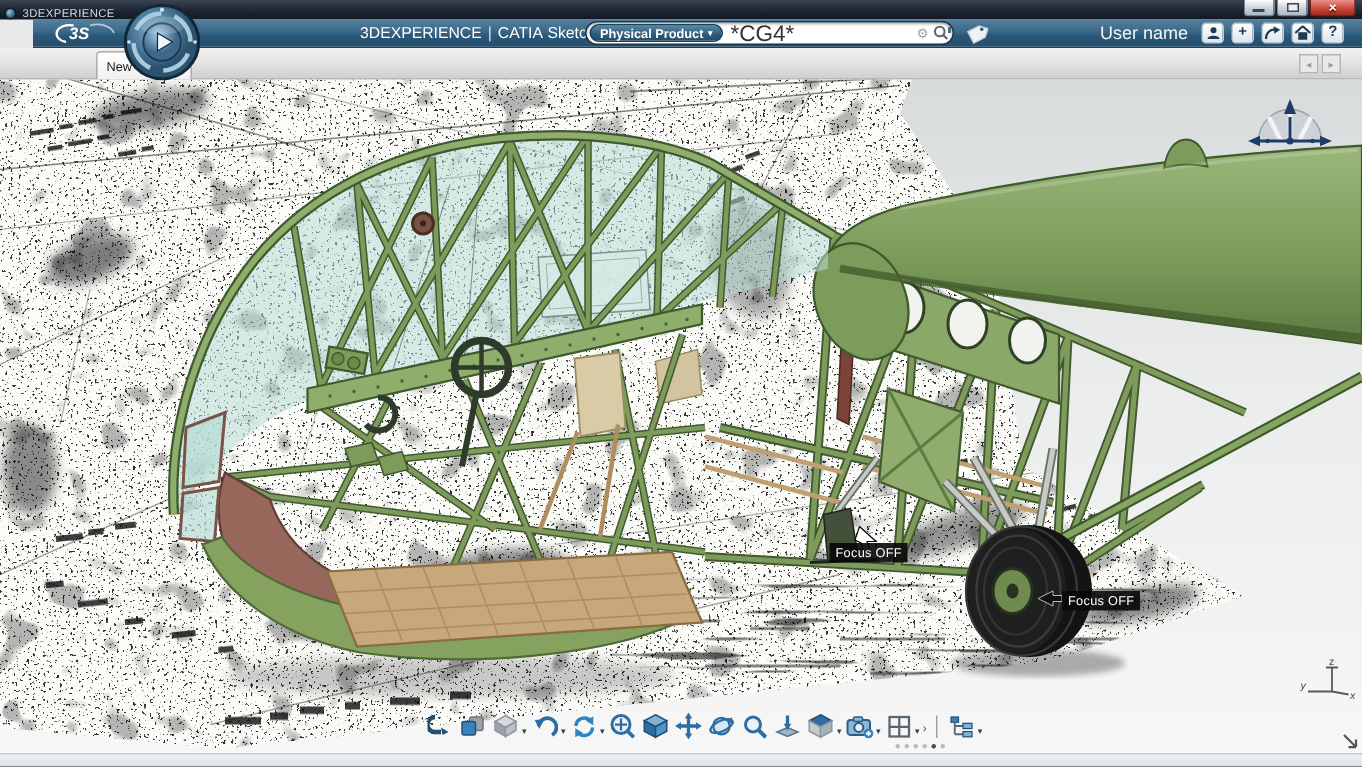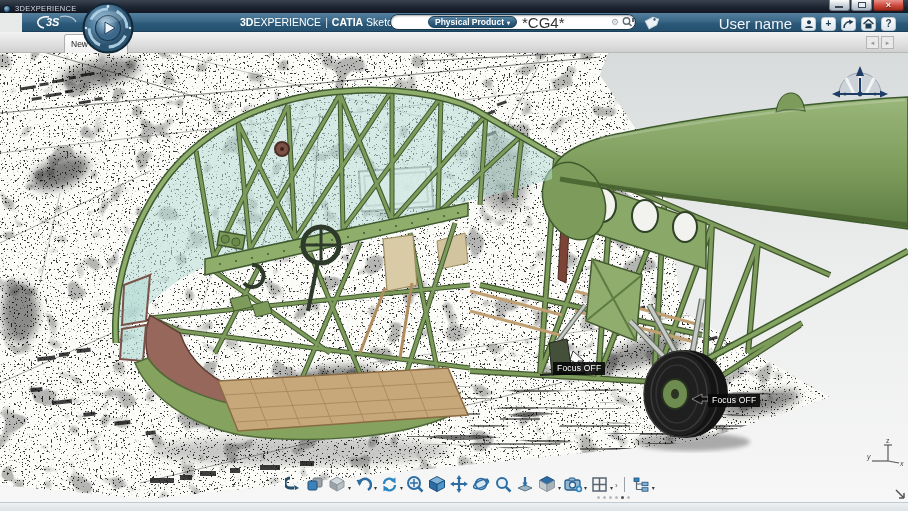--- a/index.html
+++ b/index.html
@@ -20,34 +20,34 @@
   .wc .glyph-max{position:absolute;left:6px;top:2px;width:8px;height:6px;border:1px solid #3a4754;background:#e8eef3;}
   .wc .glyph-x{position:absolute;left:0;top:0;right:0;bottom:0;color:#fff;font-size:9px;font-weight:bold;
       text-align:center;line-height:10px;text-shadow:0 1px 1px #501008;}
 
   
   .appbar{position:absolute;top:13px;left:0;right:0;height:19px;
     background:linear-gradient(#55809f,#3a6886 45%,#2b5878 60%,#24506e);
     border-bottom:1px solid #1c405c;margin-left:22px;}
   .logo3ds{position:absolute;left:14px;top:1px;width:42px;height:17px;}
   .app-title{position:absolute;left:218px;top:3px;font-size:10.5px;color:#fff;white-space:nowrap;}
-  .app-title b{font-weight:bold;}
+  .app-title b{font-weight:normal;}
   .app-title .sep{margin:0 4px;opacity:.85;}
   .searchbar{position:absolute;left:368px;top:1px;width:246px;height:16px;background:#fff;
     border-radius:8px;border:1px solid #16364c;display:flex;align-items:center;
-    box-shadow:inset 0 1px 2px rgba(0,0,0,.35);padding-left:35px;}
+    box-shadow:inset 0 1px 2px rgba(0,0,0,.35);}
   .scope-pill{height:12px;margin-left:2px;padding:0 6px;border-radius:6px;display:flex;align-items:center;gap:3px;
     background:linear-gradient(#5c87a5,#2e5b7c 60%,#234d6b);color:#fff;font-size:8.5px;font-weight:bold;
     border:1px solid #1b4058;white-space:nowrap;}
   .scope-pill .caret{font-size:6px;}
   .search-query{flex:1;font-size:15px;color:#333;padding-left:5px;}
   .search-gear{font-size:9px;color:#9aa4ab;margin-right:2px;line-height:1;}
   .tagbtn{position:absolute;left:622px;top:3px;}
   .user-area{position:absolute;right:12px;top:2px;display:flex;align-items:center;gap:5px;}
-  .user-label{color:#f2f6f9;font-size:15px;margin-right:4px;}
+  .user-label{color:#f2f6f9;font-size:12px;margin-right:4px;}
   .ubtn{width:15px;height:14px;border-radius:3px;background:linear-gradient(#fdfefe,#dde6ec);
     border:1px solid #b9c9d4;display:flex;align-items:center;justify-content:center;
     font-size:10px;font-weight:bold;color:#1f3b52;line-height:1;}
 
   
   .compass{position:absolute;left:80px;top:2px;width:56px;height:52px;z-index:30;}
 
   
   .tabbar{position:absolute;top:32px;left:0;right:0;height:21px;
     background:linear-gradient(#f2f2f2,#dcdcdc 70%,#cfcfcf);border-bottom:1px solid #b8b8b8;}

